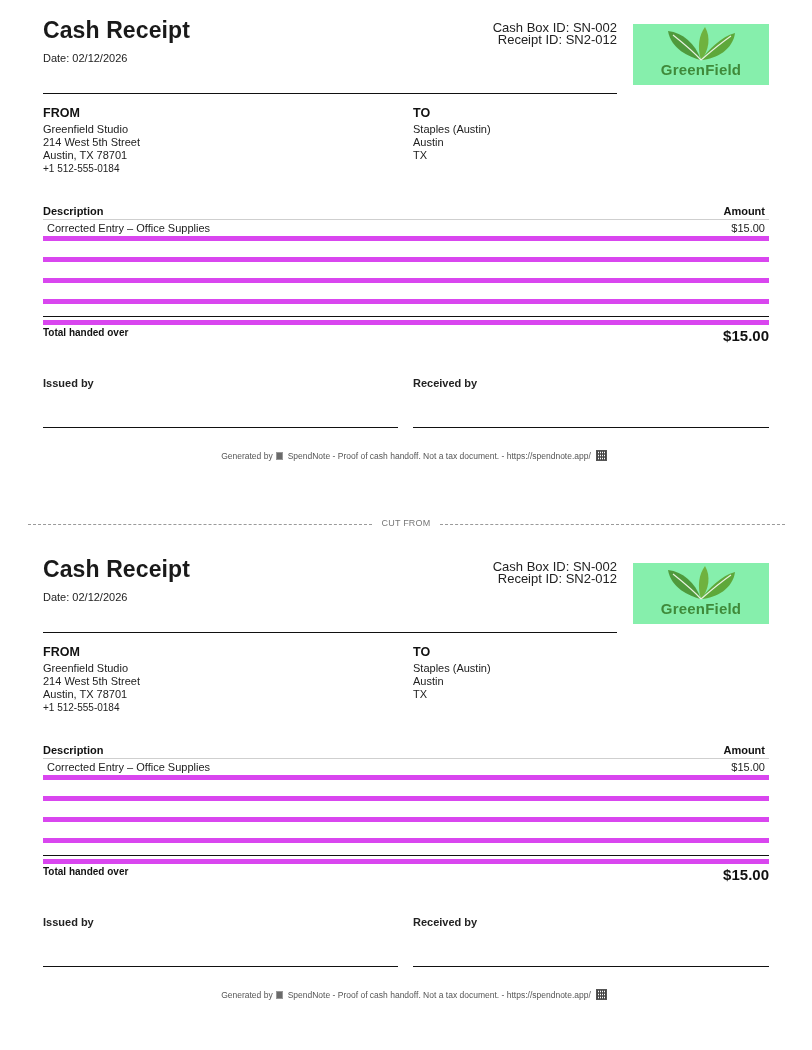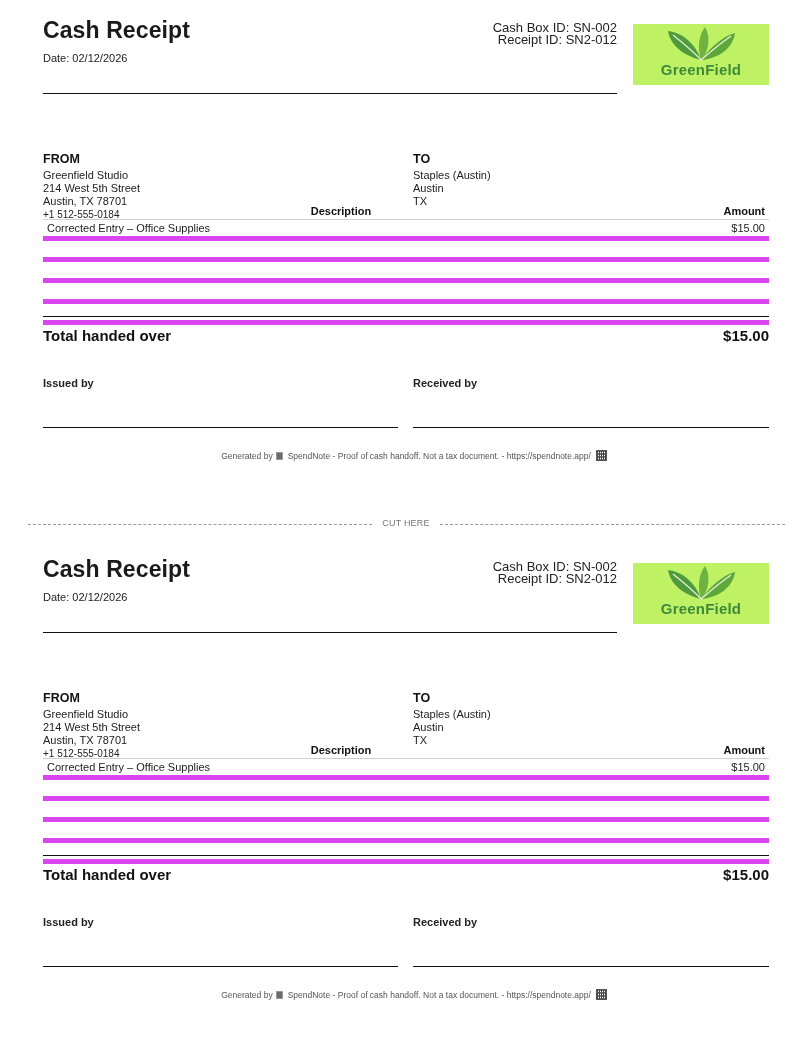--- a/index.html
+++ b/index.html
@@ -48,21 +48,21 @@
     font-size: 13px;
     line-height: 12px;
     color: #222;
   }
   .logo {
     position: absolute;
     left: 633px;
     top: 24px;
     width: 136px;
     height: 61px;
-    background: #bef264;
+    background: #86efac;
   }
   .logo svg { position: absolute; left: 32px; top: 3px; }
   .logo-text {
     position: absolute;
     left: 0;
     width: 136px;
     top: 37px;
     text-align: center;
     font-size: 15px;
     font-weight: bold;
@@ -85,21 +85,20 @@
     line-height: 13px;
     color: #222;
   }
   .party-from { left: 43px; }
   .party-to { left: 413px; }
   .party-heading {
     font-size: 12.5px;
     font-weight: bold;
     color: #111;
     margin-bottom: 3px;
-    margin-top: 46px;
   }
   .party-line.small { font-size: 10px; }
 
   .items {
     position: absolute;
     left: 43px;
     top: 205px;
     width: 726px;
   }
   .items-head {
@@ -107,21 +106,21 @@
     height: 14px;
     border-bottom: 1px solid #cfcfcf;
     font-size: 11px;
     font-weight: bold;
     color: #111;
   }
   .col-desc-head {
     position: absolute;
     left: 0;
     width: 596px;
-    text-align: center;
+    text-align: left;
     top: 0;
   }
   .col-amt-head {
     position: absolute;
     right: 4px;
     top: 0;
   }
   .item-row {
     position: relative;
     height: 16px;
@@ -144,21 +143,21 @@
     left: 43px;
     top: 316px;
     width: 726px;
     border-top: 1.5px solid #111;
   }
 
   .total-label {
     position: absolute;
     left: 43px;
     top: 327px;
-    font-size: 15px;
+    font-size: 10px;
     font-weight: bold;
     color: #111;
   }
   .total-value {
     position: absolute;
     right: 43px;
     top: 327px;
     font-size: 15px;
     font-weight: bold;
     color: #111;
@@ -315,21 +314,21 @@
   <div class="sig-line sig-line-issued"></div>
   <div class="sig-line sig-line-received"></div>
 
   <div class="footer">
     <span>Generated by</span><span class="doc-icon"></span><span>SpendNote - Proof of cash handoff. Not a tax document. - https://spendnote.app/</span><span class="qr-icon"></span>
   </div>
 </section>
 
 <div class="cut">
   <div class="cut-line left"></div>
-  <div class="cut-label">CUT HERE</div>
+  <div class="cut-label">CUT FROM</div>
   <div class="cut-line right"></div>
 </div>
 
 <section class="receipt receipt-2">
   <h1 class="title">Cash Receipt</h1>
   <div class="date">Date: 02/12/2026</div>
   <div class="ids">
     <div>Cash Box ID: SN-002</div>
     <div>Receipt ID: SN2-012</div>
   </div>

